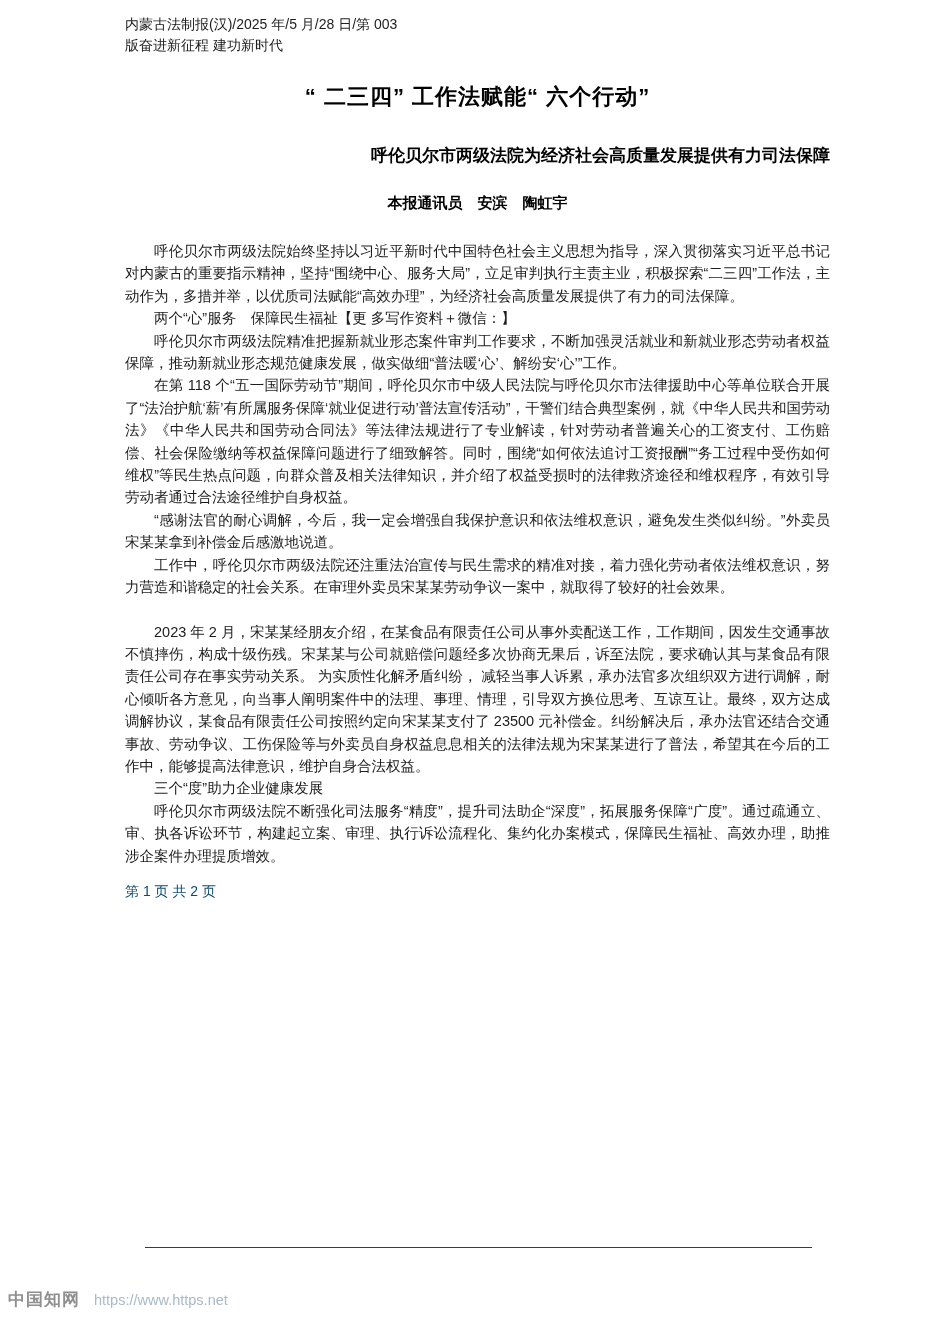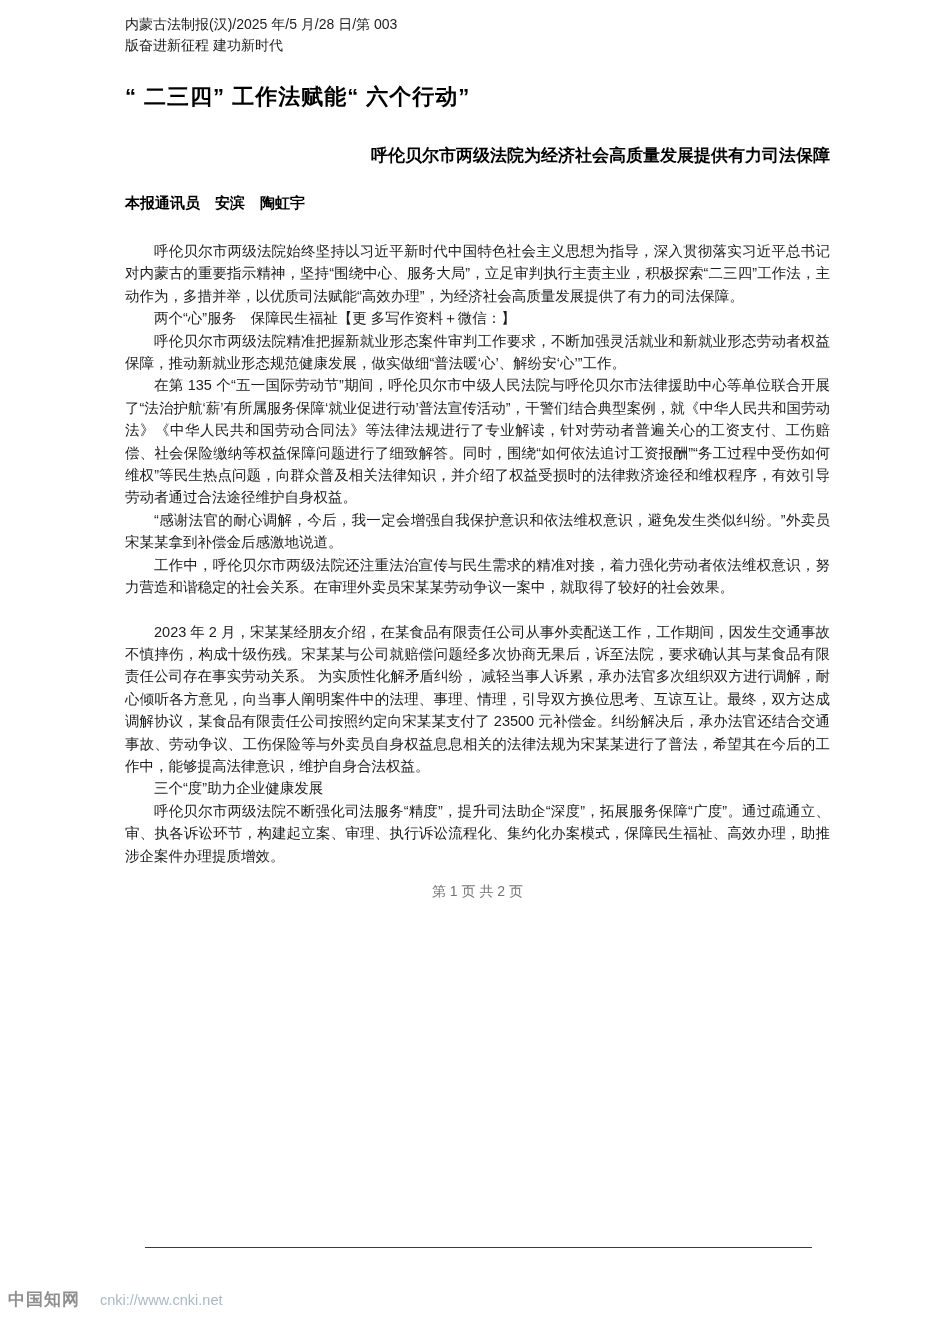--- a/index.html
+++ b/index.html
@@ -17,68 +17,70 @@
     padding: 14px 120px 0 125px;
     overflow: hidden;
   }
   .header {
     font-size: 14px;
     line-height: 21px;
     color: #1c1c1c;
   }
   .title {
     margin-top: 26px;
+    text-align: center;
     font-size: 22px;
     font-weight: bold;
     color: #000;
     letter-spacing: 1px;
   }
   .subtitle {
     margin-top: 32px;
     text-align: right;
     font-size: 17px;
     font-weight: bold;
     color: #000;
   }
   .byline {
     margin-top: 27px;
+    text-align: center;
     font-size: 15px;
     font-weight: bold;
     color: #000;
   }
   .body {
     margin-top: 27px;
     font-size: 14.5px;
     line-height: 22.4px;
     text-align: justify;
     color: #1c1c1c;
   }
   .para { text-indent: 2em; }
   .para.gap-before { margin-top: 22px; }
   .page-number {
     margin-top: 16px;
-    text-align: center;
+    text-align: left;
     font-size: 14px;
-    color: #737373;
+    color: #0c4a6e;
   }
   .divider {
     position: absolute;
     left: 145px;
     top: 1247px;
     width: 667px;
     height: 0;
     border-top: 1.5px solid #3a3a3a;
   }
   .watermark {
     position: absolute;
     left: 8px;
     top: 1288px;
     display: flex;
     align-items: baseline;
-    gap: 20px;
+    gap: 14px;
   }
   .watermark .brand {
     font-size: 17px;
     font-weight: bold;
     color: #8f8f8f;
     letter-spacing: 1px;
   }
   .watermark .url {
     font-size: 14.5px;
     color: #a9b9c8;
@@ -98,30 +100,30 @@
   <h1 class="title">“ 二三四” 工作法赋能“ 六个行动”</h1>
 
   <h2 class="subtitle">呼伦贝尔市两级法院为经济社会高质量发展提供有力司法保障</h2>
 
   <div class="byline">本报通讯员　安滨　陶虹宇</div>
 
   <div class="body" id="article-body">
       <p class="para">呼伦贝尔市两级法院始终坚持以习近平新时代中国特色社会主义思想为指导，深入贯彻落实习近平总书记对内蒙古的重要指示精神，坚持“围绕中心、服务大局”，立足审判执行主责主业，积极探索“二三四”工作法，主动作为，多措并举，以优质司法赋能“高效办理”，为经济社会高质量发展提供了有力的司法保障。</p>
       <p class="para">两个“心”服务　保障民生福祉【更 多写作资料＋微信：】</p>
       <p class="para">呼伦贝尔市两级法院精准把握新就业形态案件审判工作要求，不断加强灵活就业和新就业形态劳动者权益保障，推动新就业形态规范健康发展，做实做细“普法暖‘心’、解纷安‘心’”工作。</p>
-      <p class="para">在第 135 个“五一国际劳动节”期间，呼伦贝尔市中级人民法院与呼伦贝尔市法律援助中心等单位联合开展了“法治护航‘薪’有所属服务保障‘就业促进行动’普法宣传活动”，干警们结合典型案例，就《中华人民共和国劳动法》《中华人民共和国劳动合同法》等法律法规进行了专业解读，针对劳动者普遍关心的工资支付、工伤赔偿、社会保险缴纳等权益保障问题进行了细致解答。同时，围绕“如何依法追讨工资报酬”“务工过程中受伤如何维权”等民生热点问题，向群众普及相关法律知识，并介绍了权益受损时的法律救济途径和维权程序，有效引导劳动者通过合法途径维护自身权益。</p>
+      <p class="para">在第 118 个“五一国际劳动节”期间，呼伦贝尔市中级人民法院与呼伦贝尔市法律援助中心等单位联合开展了“法治护航‘薪’有所属服务保障‘就业促进行动’普法宣传活动”，干警们结合典型案例，就《中华人民共和国劳动法》《中华人民共和国劳动合同法》等法律法规进行了专业解读，针对劳动者普遍关心的工资支付、工伤赔偿、社会保险缴纳等权益保障问题进行了细致解答。同时，围绕“如何依法追讨工资报酬”“务工过程中受伤如何维权”等民生热点问题，向群众普及相关法律知识，并介绍了权益受损时的法律救济途径和维权程序，有效引导劳动者通过合法途径维护自身权益。</p>
       <p class="para">“感谢法官的耐心调解，今后，我一定会增强自我保护意识和依法维权意识，避免发生类似纠纷。”外卖员宋某某拿到补偿金后感激地说道。</p>
       <p class="para">工作中，呼伦贝尔市两级法院还注重法治宣传与民生需求的精准对接，着力强化劳动者依法维权意识，努力营造和谐稳定的社会关系。在审理外卖员宋某某劳动争议一案中，就取得了较好的社会效果。</p>
       <p class="para gap-before">2023 年 2 月，宋某某经朋友介绍，在某食品有限责任公司从事外卖配送工作，工作期间，因发生交通事故不慎摔伤，构成十级伤残。宋某某与公司就赔偿问题经多次协商无果后，诉至法院，要求确认其与某食品有限责任公司存在事实劳动关系。 为实质性化解矛盾纠纷， 减轻当事人诉累，承办法官多次组织双方进行调解，耐心倾听各方意见，向当事人阐明案件中的法理、事理、情理，引导双方换位思考、互谅互让。最终，双方达成调解协议，某食品有限责任公司按照约定向宋某某支付了 23500 元补偿金。纠纷解决后，承办法官还结合交通事故、劳动争议、工伤保险等与外卖员自身权益息息相关的法律法规为宋某某进行了普法，希望其在今后的工作中，能够提高法律意识，维护自身合法权益。</p>
       <p class="para">三个“度”助力企业健康发展</p>
       <p class="para">呼伦贝尔市两级法院不断强化司法服务“精度”，提升司法助企“深度”，拓展服务保障“广度”。通过疏通立、审、执各诉讼环节，构建起立案、审理、执行诉讼流程化、集约化办案模式，保障民生福祉、高效办理，助推涉企案件办理提质增效。</p>
     </div>
 
   <div class="page-number">第 1 页 共 2 页</div>
 
   <div class="divider"></div>
 
   <div class="watermark">
     <span class="brand">中国知网</span>
-    <a class="url" href="#">cnki://www.cnki.net</a>
+    <a class="url" href="#">https://www.https.net</a>
   </div>
 
 </div>
 
 </body></html>

